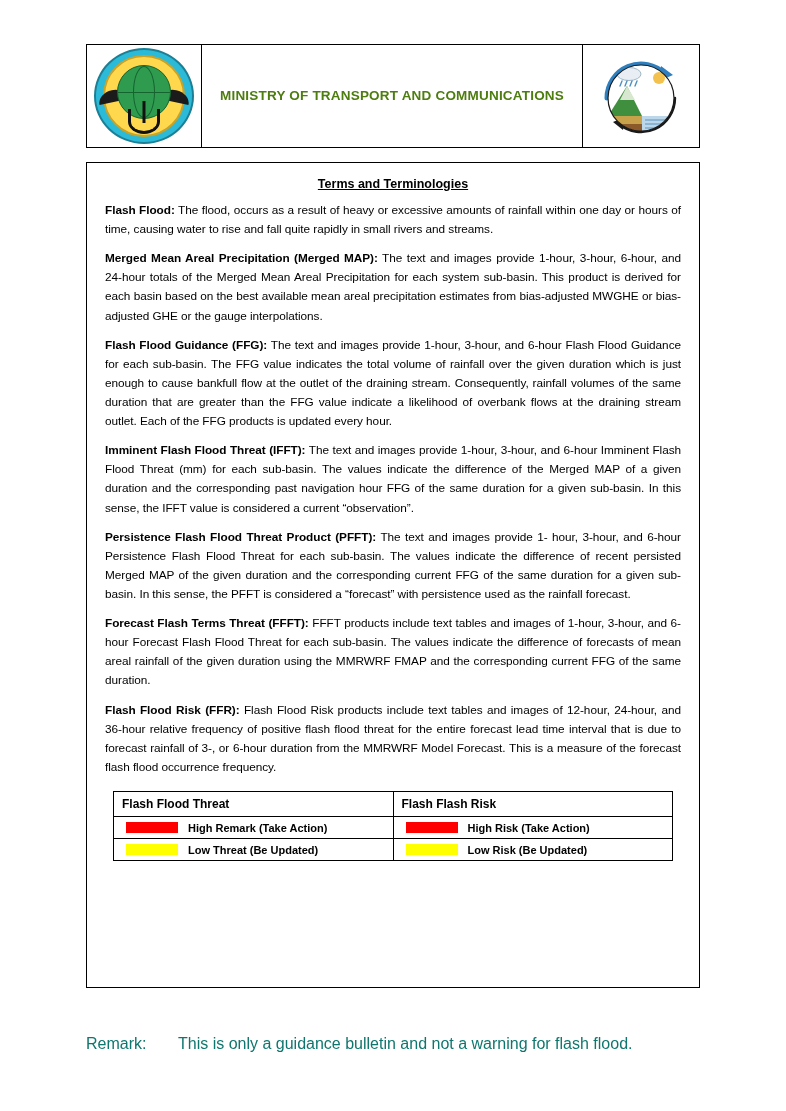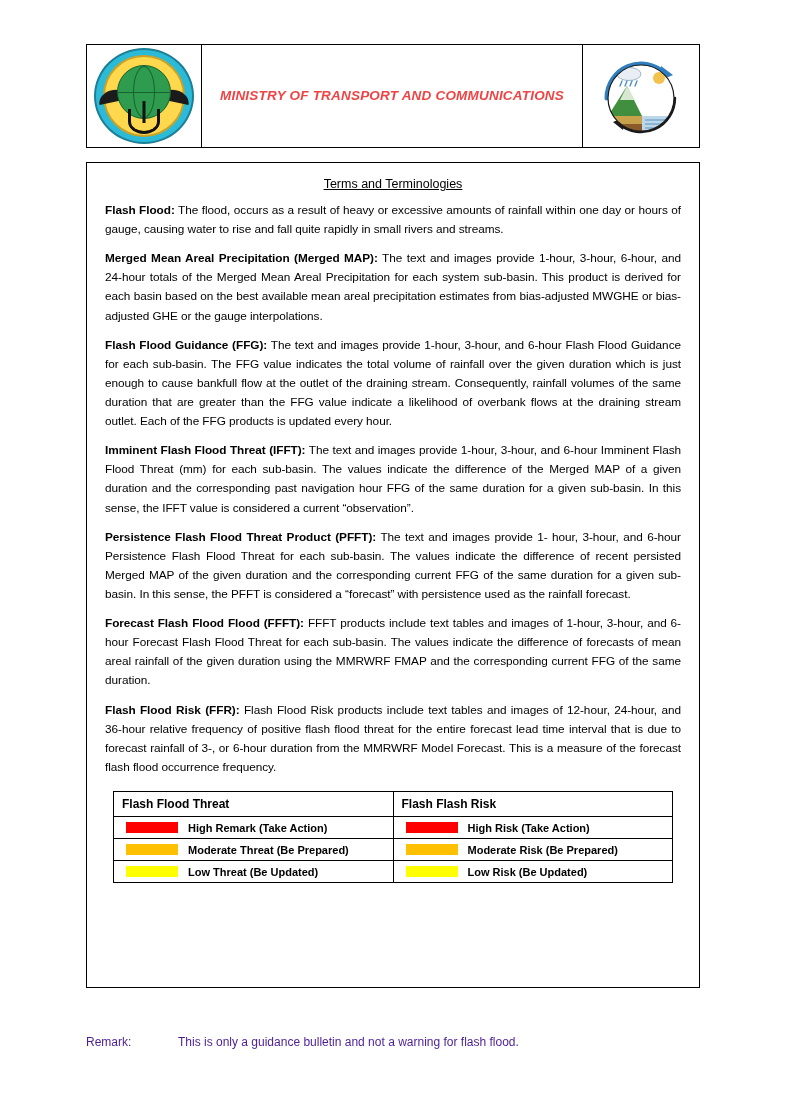--- a/index.html
+++ b/index.html
@@ -53,22 +53,21 @@
   .header-logo-right {
     width: 118px;
     flex: 0 0 118px;
   }
   .header-titles .line {
     font-weight: bold;
     font-size: 13.5px;
     letter-spacing: 0.2px;
     line-height: 1.85;
     text-align: center;
-    color: #ef4444;
-    font-style: italic;
+    color: #4d7c0f;
   }
 
   
   .emblem {
     width: 96px;
     height: 92px;
     border-radius: 50%;
     background: #2bbbd8;
     border: 2px solid #1d7f95;
     position: relative;
@@ -160,21 +159,21 @@
     left: 86px;
     top: 162px;
     width: 614px;
     height: 826px;
     border: 1px solid #000;
     box-sizing: border-box;
     padding: 12px 18px 10px 18px;
   }
   .doc-title {
     text-align: center;
-    font-weight: normal;
+    font-weight: bold;
     font-size: 12.5px;
     text-decoration: underline;
     margin: 2px 0 10px 0;
   }
   p.para {
     margin: 0 0 10px 0;
     font-size: 11.8px;
     line-height: 1.62;
     text-align: justify;
     text-justify: inter-word;
@@ -216,22 +215,22 @@
     font-size: 11px;
     vertical-align: middle;
   }
 
   
   .remark {
     position: absolute;
     left: 86px;
     top: 1035px;
     width: 614px;
-    font-size: 12px;
-    color: #4c1d95;
+    font-size: 16px;
+    color: #0f766e;
     display: flex;
   }
   .remark-label {
     width: 86px;
     flex: 0 0 86px;
   }
   .remark-text {
     flex: 1 1 auto;
     margin-left: 6px;
   }
@@ -300,41 +299,41 @@
         </svg>
       </div>
     </div>
   </div>
 
   <div class="body-box">
 
     <div class="doc-title">Terms and Terminologies</div>
 
     <p class="para">
-      <b>Flash Flood:</b><span> The flood, occurs as a result of heavy or excessive amounts of rainfall within one day or hours of gauge, causing water to rise and fall quite rapidly in small rivers and streams.</span>
+      <b>Flash Flood:</b><span> The flood, occurs as a result of heavy or excessive amounts of rainfall within one day or hours of time, causing water to rise and fall quite rapidly in small rivers and streams.</span>
     </p>
 
     <p class="para">
       <b>Merged Mean Areal Precipitation (Merged MAP):</b><span> The text and images provide 1-hour, 3-hour, 6-hour, and 24-hour totals of the Merged Mean Areal Precipitation for each system sub-basin. This product is derived for each basin based on the best available mean areal precipitation estimates from bias-adjusted MWGHE or bias-adjusted GHE or the gauge interpolations.</span>
     </p>
 
     <p class="para">
       <b>Flash Flood Guidance (FFG):</b><span> The text and images provide 1-hour, 3-hour, and 6-hour Flash Flood Guidance for each sub-basin. The FFG value indicates the total volume of rainfall over the given duration which is just enough to cause bankfull flow at the outlet of the draining stream. Consequently, rainfall volumes of the same duration that are greater than the FFG value indicate a likelihood of overbank flows at the draining stream outlet. Each of the FFG products is updated every hour.</span>
     </p>
 
     <p class="para">
       <b>Imminent Flash Flood Threat (IFFT):</b><span> The text and images provide 1-hour, 3-hour, and 6-hour Imminent Flash Flood Threat (mm) for each sub-basin. The values indicate the difference of the Merged MAP of a given duration and the corresponding past navigation hour FFG of the same duration for a given sub-basin. In this sense, the IFFT value is considered a current “observation”.</span>
     </p>
 
     <p class="para">
       <b>Persistence Flash Flood Threat Product (PFFT):</b><span> The text and images provide 1- hour, 3-hour, and 6-hour Persistence Flash Flood Threat for each sub-basin. The values indicate the difference of recent persisted Merged MAP of the given duration and the corresponding current FFG of the same duration for a given sub-basin. In this sense, the PFFT is considered a “forecast” with persistence used as the rainfall forecast.</span>
     </p>
 
     <p class="para">
-      <b>Forecast Flash Flood Flood (FFFT):</b><span> FFFT products include text tables and images of 1-hour, 3-hour, and 6-hour Forecast Flash Flood Threat for each sub-basin. The values indicate the difference of forecasts of mean areal rainfall of the given duration using the MMRWRF FMAP and the corresponding current FFG of the same duration.</span>
+      <b>Forecast Flash Terms Threat (FFFT):</b><span> FFFT products include text tables and images of 1-hour, 3-hour, and 6-hour Forecast Flash Flood Threat for each sub-basin. The values indicate the difference of forecasts of mean areal rainfall of the given duration using the MMRWRF FMAP and the corresponding current FFG of the same duration.</span>
     </p>
 
     <p class="para">
       <b>Flash Flood Risk (FFR):</b><span> Flash Flood Risk products include text tables and images of 12-hour, 24-hour, and 36-hour relative frequency of positive flash flood threat for the entire forecast lead time interval that is due to forecast rainfall of 3-, or 6-hour duration from the MMRWRF Model Forecast. This is a measure of the forecast flash flood occurrence frequency.</span>
     </p>
 
     <table class="legend">
       <tbody>
           <tr>
         <th>Flash Flood Threat</th>
@@ -343,28 +342,20 @@
       <tr>
         <td>
           <span class="swatch" style="background:#FF0000"></span><span class="legend-label">High Remark (Take Action)</span>
         </td>
         <td>
           <span class="swatch" style="background:#FF0000"></span><span class="legend-label">High Risk (Take Action)</span>
         </td>
       </tr>
       <tr>
         <td>
-          <span class="swatch" style="background:#FFC000"></span><span class="legend-label">Moderate Threat (Be Prepared)</span>
-        </td>
-        <td>
-          <span class="swatch" style="background:#FFC000"></span><span class="legend-label">Moderate Risk (Be Prepared)</span>
-        </td>
-      </tr>
-      <tr>
-        <td>
           <span class="swatch" style="background:#FFFF00"></span><span class="legend-label">Low Threat (Be Updated)</span>
         </td>
         <td>
           <span class="swatch" style="background:#FFFF00"></span><span class="legend-label">Low Risk (Be Updated)</span>
         </td>
       </tr>
     </tbody>
       </table>
 
   </div>

